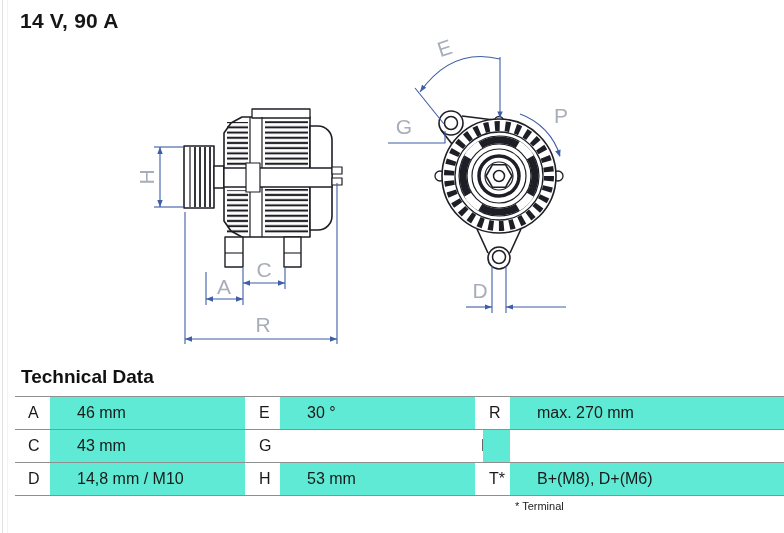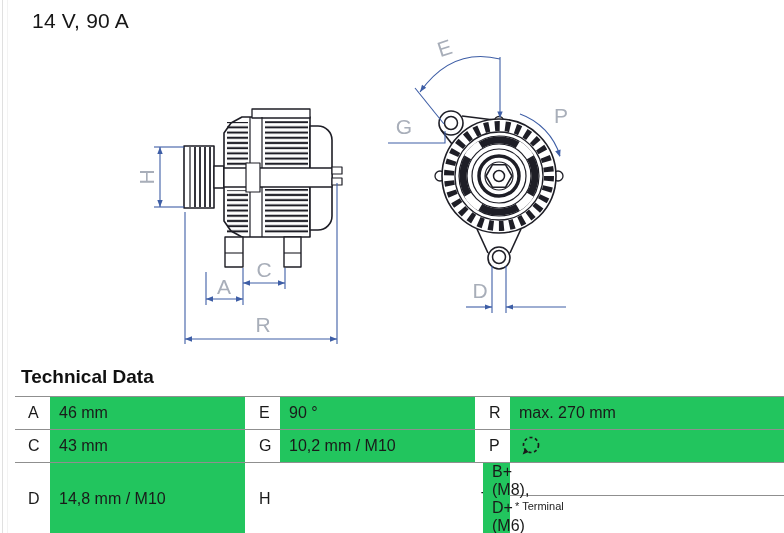--- a/index.html
+++ b/index.html
@@ -4,37 +4,37 @@
 <style>
   html,body{margin:0;padding:0;background:#ffffff;}
   .page{
     position:relative;width:784px;height:533px;background:#ffffff;overflow:hidden;
     font-family:"Liberation Sans",sans-serif;color:#1a1a1a;
   }
   .edge-line{position:absolute;top:0;bottom:0;width:1px;background:#e0e0e0;}
   .edge-line.l1{left:2px;}
   .edge-line.l2{left:7px;background:#f3f3f3;}
   .title{
-    position:absolute;top:9px;left:32px;font-size:21px;color:#161616;letter-spacing:0.2px;
+    position:absolute;top:9px;left:20px;font-size:21px;color:#161616;letter-spacing:0.2px;font-weight:bold;
   }
   svg.drawing{position:absolute;top:0;left:0;}
   .data-section{position:absolute;top:365px;left:3px;width:784px;}
   .heading{font-size:19px;font-weight:bold;line-height:24px;margin:0 0 7px 18px;color:#111;}
   .spec-table{
     margin-left:12px;width:calc(100% - 12px);
     border-top:1px solid #8f8f8f;
   }
   .row{
     display:grid;grid-template-columns:35px 195px 8px 27px 195px 8px 27px 1fr;
     height:32px;border-bottom:1px solid #8f8f8f;align-items:center;
     font-size:16px;
   }
   .k{background:#ffffff;height:100%;display:flex;align-items:center;padding-left:13px;box-sizing:border-box;}
   .k.n2,.k.n3{padding-left:6px;}
-  .v{background:#22c55e;height:100%;display:flex;align-items:center;padding-left:9px;box-sizing:border-box;}
+  .v{background:#5eead4;height:100%;display:flex;align-items:center;padding-left:27px;box-sizing:border-box;}
   .sp{background:#ffffff;height:100%;}
   .footnote{margin:4px 0 0 512px;font-size:11px;color:#222;}
   .rot-icon{display:block;}
 </style>
 </head>
 <body>
 
 <div class="page">
   <div class="edge-line l1"></div>
   <div class="edge-line l2"></div>
@@ -182,47 +182,47 @@
 
   <div class="data-section">
     <div class="heading">Technical Data</div>
 
     <div class="spec-table">
       <div class="row">
         <div class="k n1">A</div>
         <div class="v">46 mm</div>
         <div class="sp"></div>
         <div class="k n2">E</div>
-        <div class="v">90 °</div>
+        <div class="v">30 °</div>
         <div class="sp"></div>
         <div class="k n3">R</div>
         <div class="v">max. 270 mm</div>
       </div>
 
       <div class="row">
         <div class="k n1">C</div>
         <div class="v">43 mm</div>
         <div class="sp"></div>
         <div class="k n2">G</div>
-        <div class="v">10,2 mm / M10</div>
         <div class="sp"></div>
         <div class="k n3">P</div>
         <div class="v">
           <svg class="rot-icon" width="24" height="24" viewBox="0 0 24 24">
             <circle cx="12" cy="11" r="7.5" fill="none" stroke="#1a1a1a" stroke-width="1.7" stroke-dasharray="3 2.6"></circle>
             <polygon points="3.6,20.4 9.6,18 6,14.2" fill="#1a1a1a"></polygon>
           </svg>
         </div>
       </div>
 
       <div class="row">
         <div class="k n1">D</div>
         <div class="v">14,8 mm / M10</div>
         <div class="sp"></div>
         <div class="k n2">H</div>
+        <div class="v">53 mm</div>
         <div class="sp"></div>
         <div class="k n3">T*</div>
         <div class="v">B+(M8), D+(M6)</div>
       </div>
     </div>
 
     <div class="footnote">* Terminal</div>
   </div>
 </div>
 

